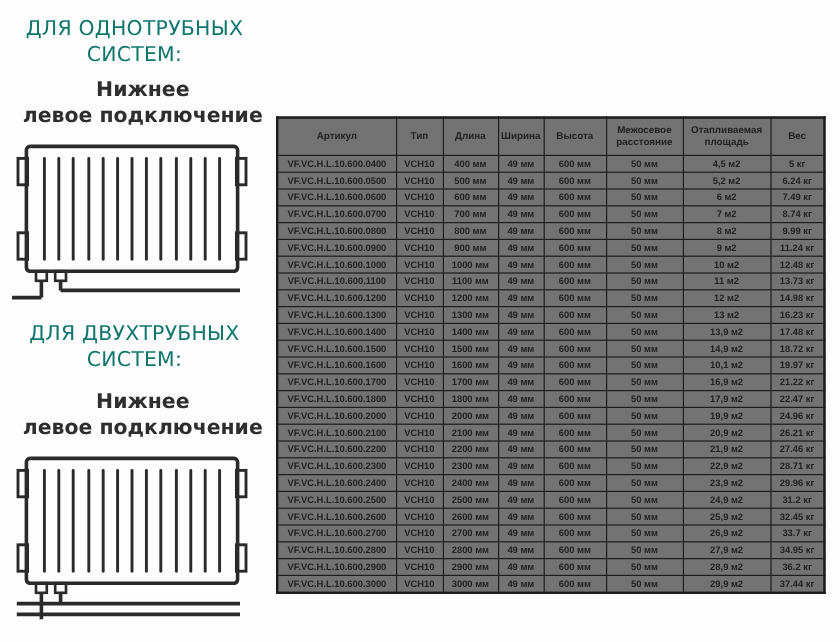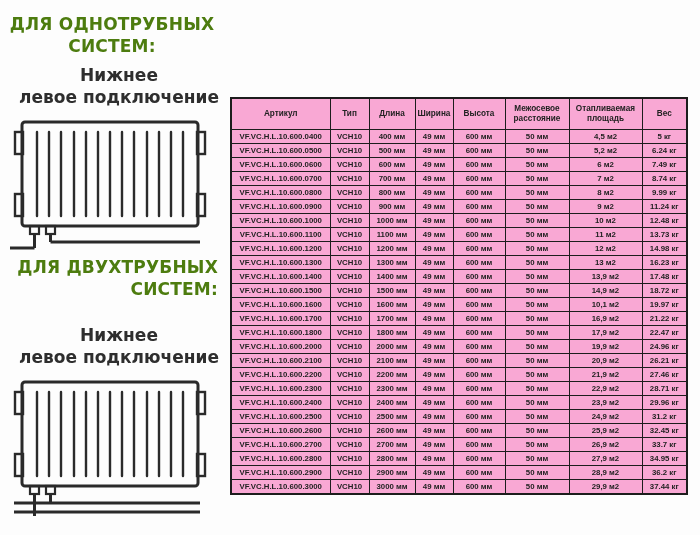--- a/index.html
+++ b/index.html
@@ -3,32 +3,32 @@
 <meta charset="utf-8">
 <style>
   html,body{margin:0;padding:0;}
   .page{
     position:relative;width:700px;height:535px;background:#fdfdfd;
     font-family:"DejaVu Sans",sans-serif;color:#2a2a2a;overflow:hidden;
   }
   
   .section-heading{
     position:absolute;left:6px;width:212px;text-align:center;
-    font-size:17px;font-weight:bold;line-height:22px;letter-spacing:.2px;color:#4d7c0f;
+    font-size:17px;font-weight:normal;line-height:22px;letter-spacing:.2px;color:#0f766e;
   }
   .section-subheading{
     position:absolute;left:14px;width:210px;text-align:center;
     font-size:17px;font-weight:bold;line-height:22px;color:#2e2e2e;
   }
   .diagram{position:absolute;left:10px;}
   
   .table-wrap{position:absolute;left:230px;top:97px;width:456px;}
   table.spec{
     border-collapse:collapse;width:456px;table-layout:fixed;
-    background:#f9a8d4;border:2px solid #1d1d1d;
+    background:#737373;border:2px solid #1d1d1d;
     font-family:"Liberation Sans",sans-serif;
   }
   table.spec th,table.spec td{
     border:1.4px solid #1d1d1d;text-align:center;vertical-align:middle;
     color:#222;font-weight:bold;
   }
   table.spec th{
     font-size:8.2px;line-height:10px;padding:3px 2px;height:24px;
   }
   table.spec td{
@@ -75,21 +75,21 @@
     <rect class="stroke" x="20" y="110" width="9" height="8" stroke-width="2.2"></rect>
     <rect class="stroke" x="36" y="110" width="9" height="8" stroke-width="2.2"></rect>
     <g class="stroke" stroke-width="3">
       <line x1="24.5" y1="118" x2="24.5" y2="132"></line>
       <line x1="0" y1="132" x2="24.5" y2="132"></line>
       <line x1="40.5" y1="118" x2="40.5" y2="126"></line>
       <line x1="40.5" y1="126" x2="190" y2="126"></line>
     </g>
   </svg>
 
-  <div class="section-heading" style="top:256px;text-align:right;">
+  <div class="section-heading" style="top:267px;">
     <div>ДЛЯ ДВУХТРУБНЫХ</div>
     <div>СИСТЕМ:</div>
   </div>
   <div class="section-subheading" style="top:324px;">
     <div>Нижнее</div>
     <div>левое подключение</div>
   </div>
 
   <svg class="diagram" style="top:376px;" width="200" height="152" viewBox="0 0 200 152">
     <rect class="stroke" x="12" y="6" width="176" height="104" rx="3" stroke-width="3"></rect>

